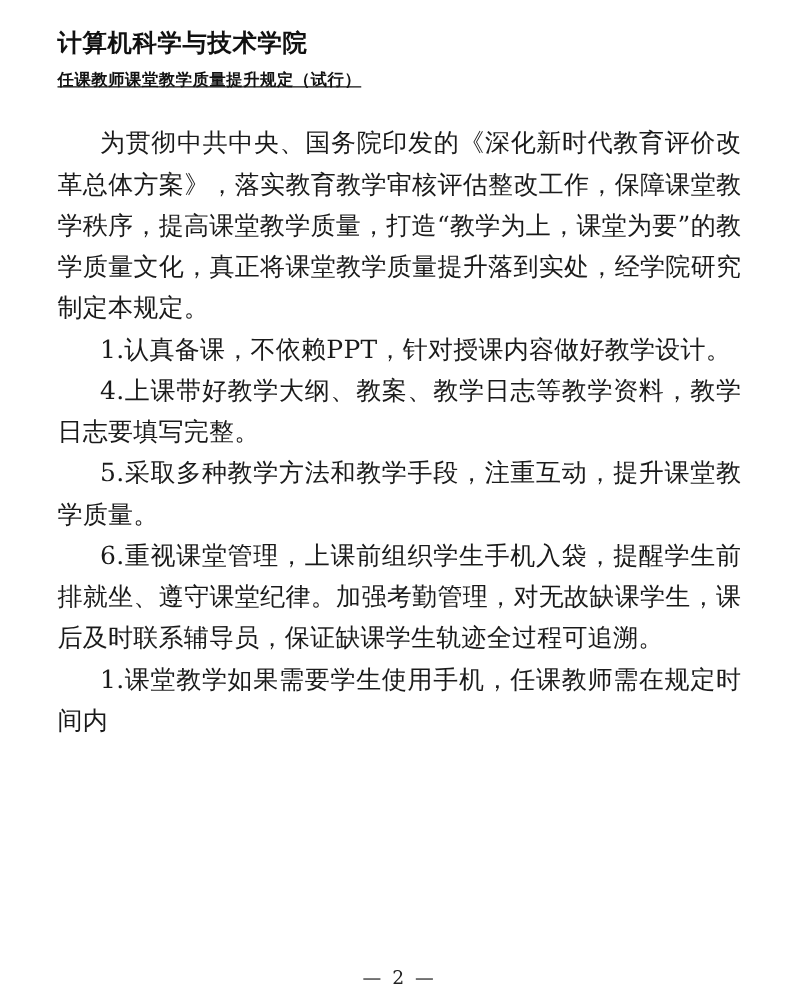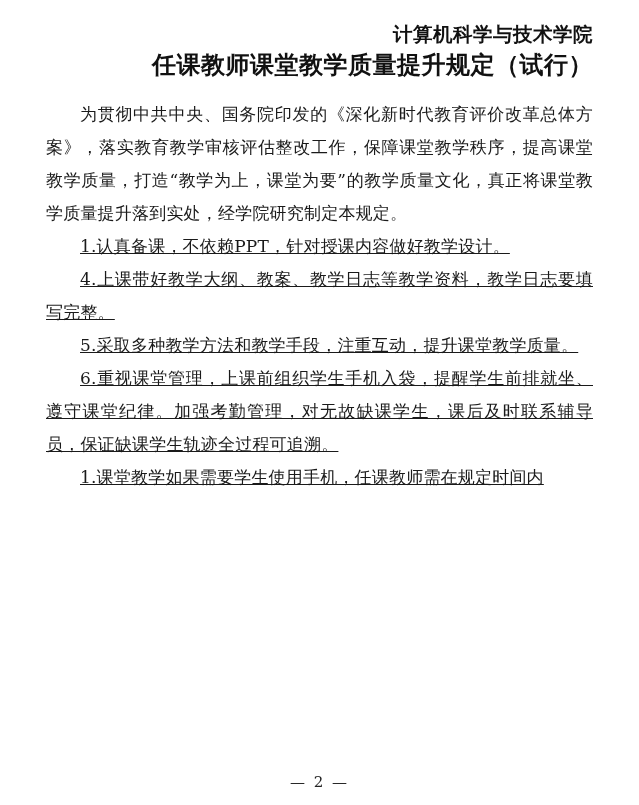--- a/index.html
+++ b/index.html
@@ -15,57 +15,57 @@
     overflow: hidden;
   }
   .page {
     position: relative;
     width: 639px;
     height: 805px;
     box-sizing: border-box;
     padding: 14px 46px 0 46px;
   }
   .title-block {
-    text-align: right;
+    text-align: left;
     margin-top: 6px;
   }
   .title-line {
     font-weight: bold;
     font-size: 19.5px;
     line-height: 30px;
     letter-spacing: 0.5px;
     color: #111;
   }
   .title-line.second {
-    font-size: 24px;
+    font-size: 13px;
+    text-decoration: underline;
   }
   .body-block {
     margin-top: 18px;
   }
   p {
     margin: 0;
-    font-size: 17px;
+    font-size: 20px;
     line-height: 33px;
     text-align: justify;
     text-justify: inter-ideograph;
     letter-spacing: 0.2px;
     color: #1a1a1a;
   }
   p.indent {
     text-indent: 34px;
   }
   p.section-head {
     font-weight: bold;
     text-indent: 34px;
     font-size: 17.5px;
     margin-top: 2px;
   }
   p.item {
     text-indent: 34px;
-    text-decoration: underline;
   }
   .footer {
     position: absolute;
     left: 0;
     right: 0;
     bottom: 14px;
     text-align: center;
     font-size: 15px;
     color: #222;
     letter-spacing: 2px;

